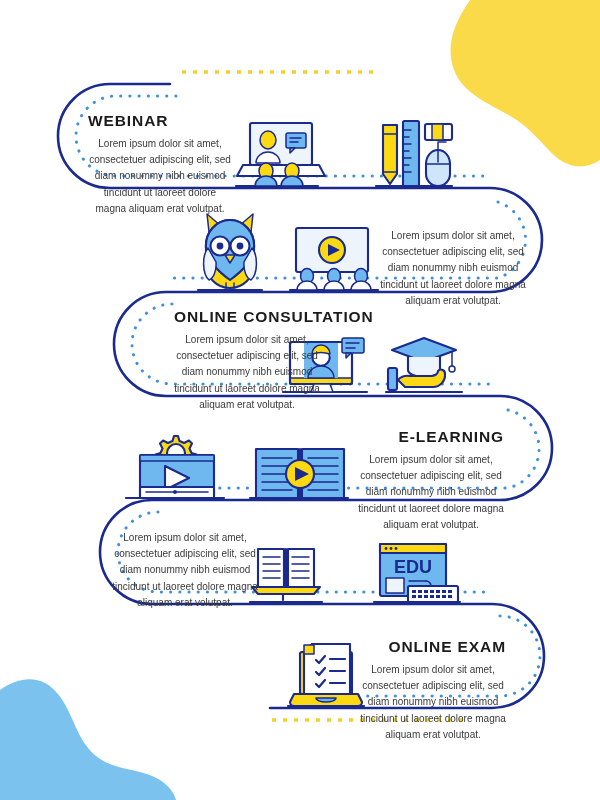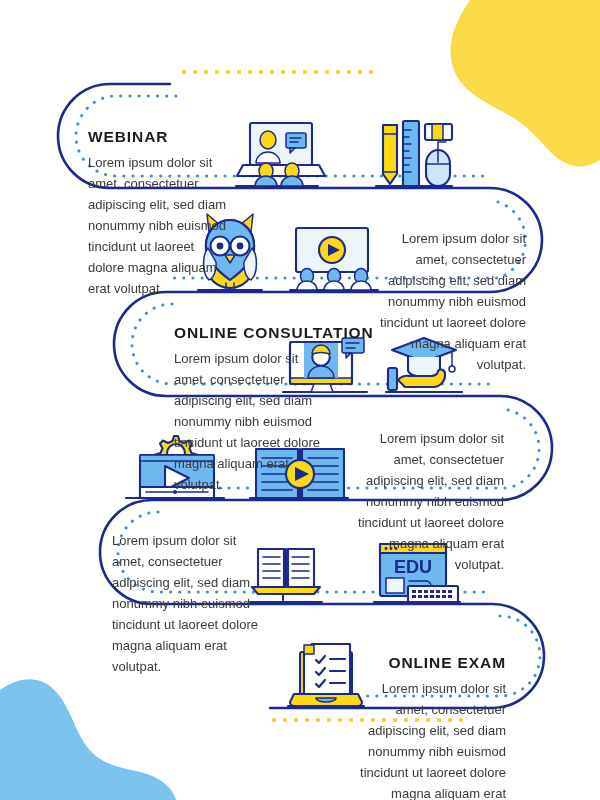--- a/index.html
+++ b/index.html
@@ -23,24 +23,24 @@
   .f-white{fill:#ffffff;}
   .f-pale{fill:#eef4fb;}
   .f-navy{fill:#1a2a8f;}
   .st2{stroke:#1a2a8f;stroke-width:2.1;stroke-linejoin:round;stroke-linecap:round;}
   .st15{stroke:#1a2a8f;stroke-width:1.5;stroke-linejoin:round;stroke-linecap:round;}
 
   
   .block{position:absolute;}
   .title{
     font-size:15.5px;font-weight:bold;color:#1b1b1b;letter-spacing:.9px;
-    margin:16px 0 7px 0;line-height:1.1;white-space:nowrap;
+    margin:0 0 7px 0;line-height:1.1;white-space:nowrap;
   }
   .body{
-    font-size:13px;color:#3a3a3a;line-height:1.62;margin:0;
+    font-size:10px;color:#3a3a3a;line-height:1.62;margin:0;text-align:center;
   }
   .al-left{text-align:left;}
   .al-right{text-align:right;}
 </style>
 </head>
 <body>
 
 <div id="stage">
 <svg viewBox="0 0 600 800" xmlns="http://www.w3.org/2000/svg">
 
@@ -350,20 +350,21 @@
 <div class="block al-right" style="left:380px;top:228px;width:146px;">
   <p class="body">Lorem ipsum dolor sit amet, consectetuer adipiscing elit, sed diam nonummy nibh euismod tincidunt ut laoreet dolore magna aliquam erat volutpat.</p>
 </div>
 
 <div class="block al-left" style="left:174px;top:308px;width:146px;">
   <p class="title">ONLINE CONSULTATION</p>
   <p class="body">Lorem ipsum dolor sit amet, consectetuer adipiscing elit, sed diam nonummy nibh euismod tincidunt ut laoreet dolore magna aliquam erat volutpat.</p>
 </div>
 
 <div class="block al-right" style="left:358px;top:428px;width:146px;">
+  <p class="title">E-LEARNING</p>
   <p class="body">Lorem ipsum dolor sit amet, consectetuer adipiscing elit, sed diam nonummy nibh euismod tincidunt ut laoreet dolore magna aliquam erat volutpat.</p>
 </div>
 
 <div class="block al-left" style="left:112px;top:530px;width:146px;">
   <p class="body">Lorem ipsum dolor sit amet, consectetuer adipiscing elit, sed diam nonummy nibh euismod tincidunt ut laoreet dolore magna aliquam erat volutpat.</p>
 </div>
 
 <div class="block al-right" style="left:360px;top:638px;width:146px;">
   <p class="title">ONLINE EXAM</p>
   <p class="body">Lorem ipsum dolor sit amet, consectetuer adipiscing elit, sed diam nonummy nibh euismod tincidunt ut laoreet dolore magna aliquam erat volutpat.</p>

